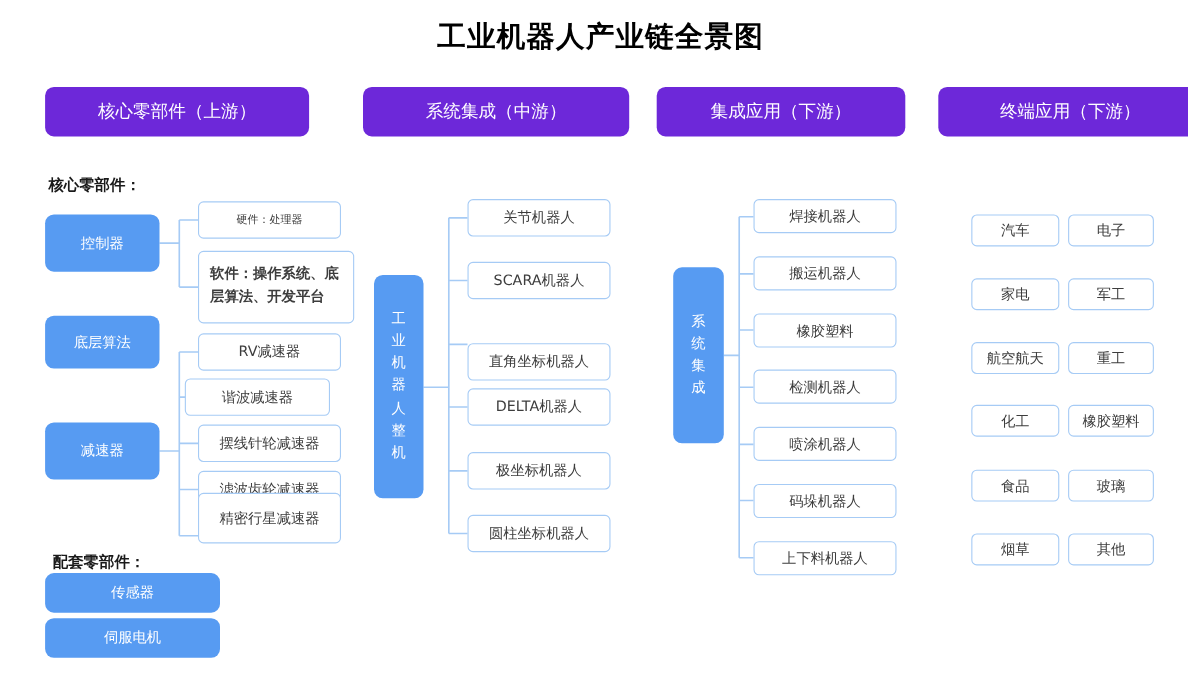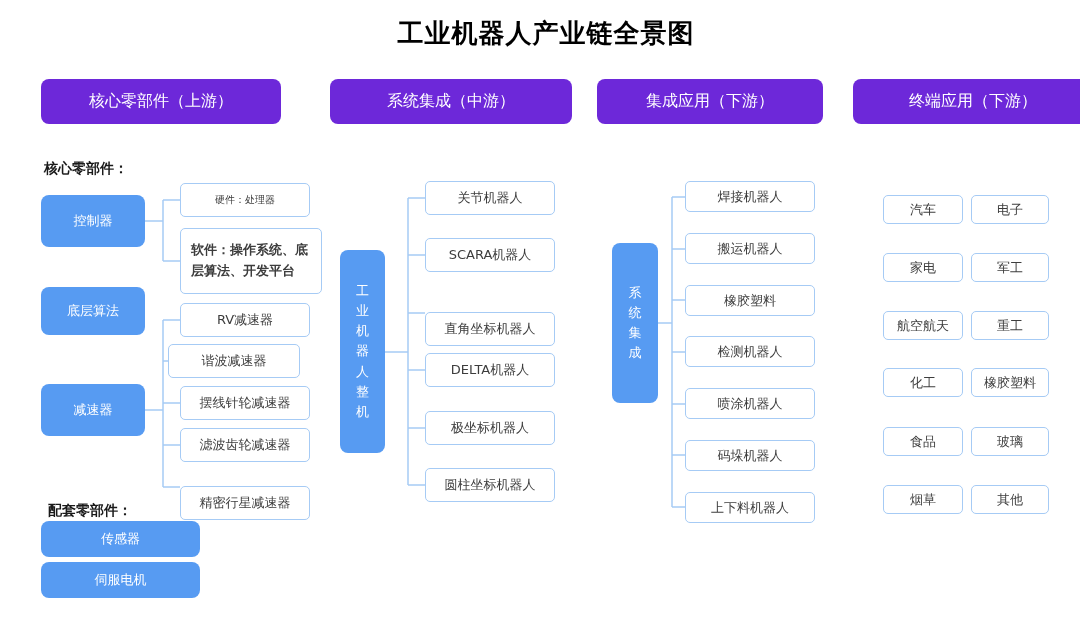--- a/index.html
+++ b/index.html
@@ -62,21 +62,21 @@
   <div class="bnode" style="left:41px;top:287px;width:104px;height:48px;">底层算法</div>
   <div class="bnode" style="left:41px;top:384px;width:104px;height:52px;">减速器</div>
 
   <div class="wnode big" style="left:180px;top:183px;width:130px;height:34px;">硬件：处理器</div>
   <div class="wnode multiline" style="left:180px;top:228px;width:142px;height:66px;font-weight:bold;">软件：操作系统、底层算法、开发平台</div>
 
   <div class="wnode" style="left:180px;top:303px;width:130px;height:34px;">RV减速器</div>
   <div class="wnode" style="left:168px;top:344px;width:132px;height:34px;">谐波减速器</div>
   <div class="wnode" style="left:180px;top:386px;width:130px;height:34px;">摆线针轮减速器</div>
   <div class="wnode" style="left:180px;top:428px;width:130px;height:34px;">滤波齿轮减速器</div>
-  <div class="wnode" style="left:180px;top:486px;width:130px;height:34px;">精密行星减速器</div>
+  <div class="wnode" style="left:180px;top:448px;width:130px;height:46px;">精密行星减速器</div>
 
   <div class="seclabel" style="left:48px;top:486px;margin-top:16px;">配套零部件：</div>
 
   <div class="bnode" style="left:41px;top:521px;width:159px;height:36px;">传感器</div>
   <div class="bnode" style="left:41px;top:562px;width:159px;height:36px;">伺服电机</div>
 
   <div class="bnode vert" style="left:340px;top:250px;width:45px;height:203px;">
     <span>工业机器人整机</span>
   </div>
 

